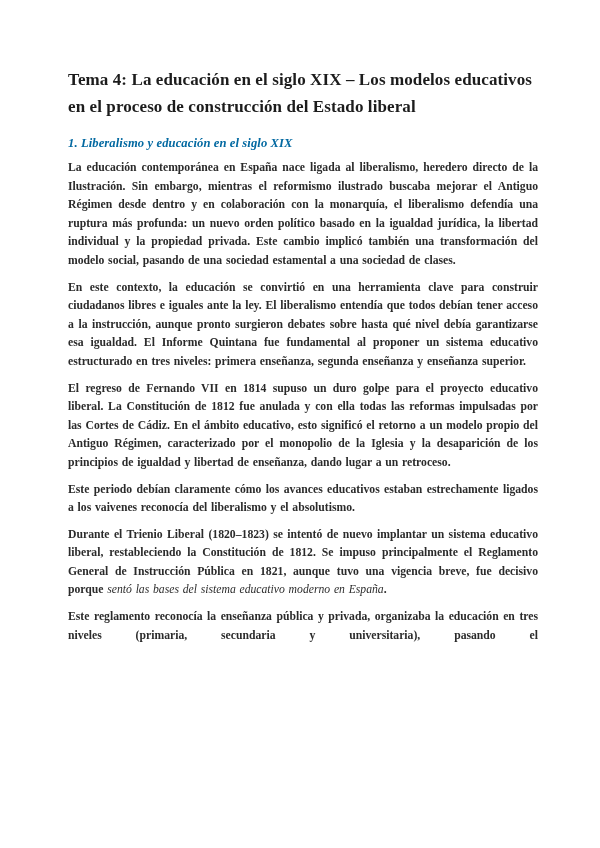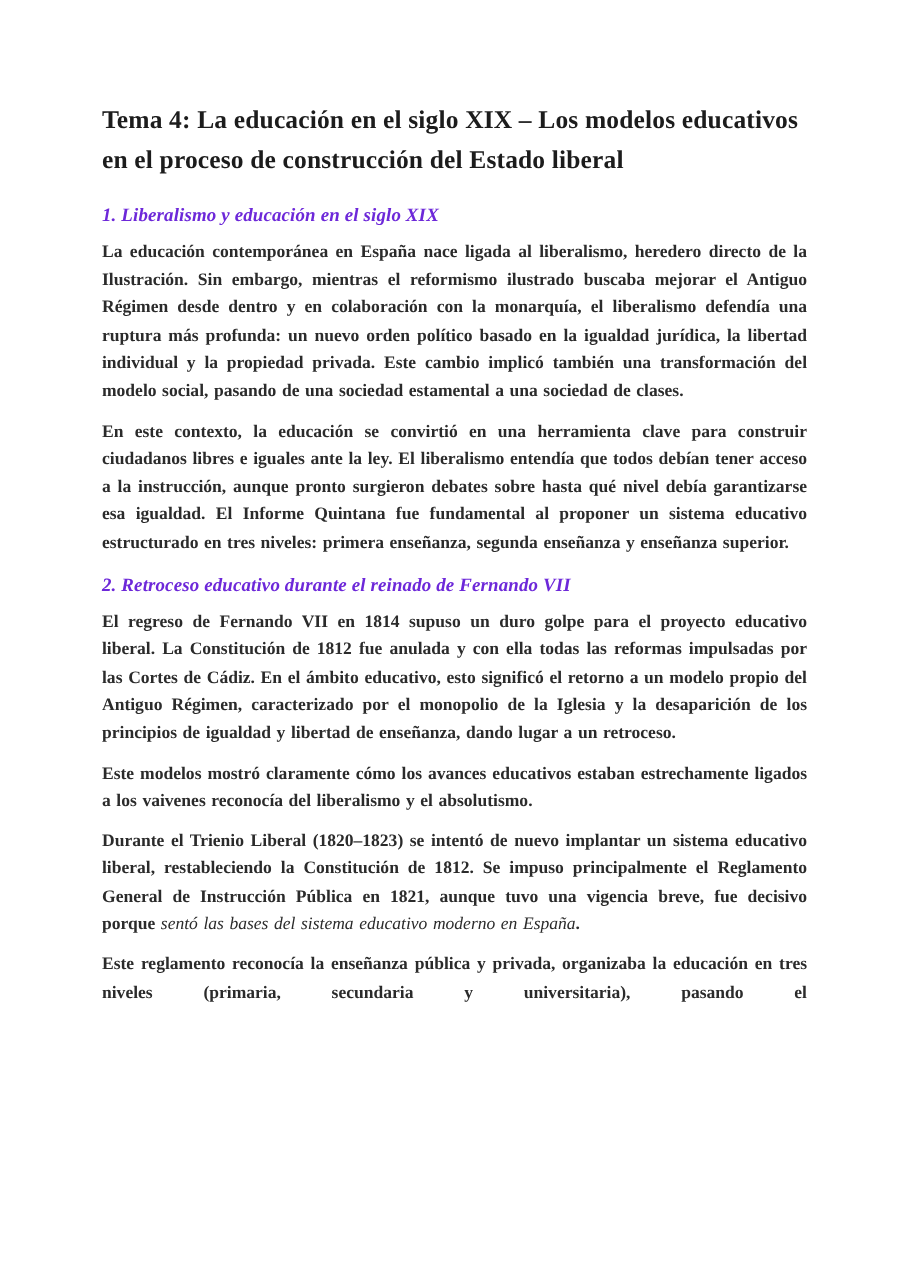--- a/index.html
+++ b/index.html
@@ -26,21 +26,21 @@
     color: #1c1c1c;
     margin: 0 0 14px 0;
     letter-spacing: 0.1px;
   }
   h1.doc-title .run-b { font-weight: bold; text-align: right; }
   h2.section-heading {
     font-size: 12.6px;
     line-height: 18px;
     font-style: italic;
     font-weight: normal;
-    color: #6d28d9;
+    color: #0369a1;
     margin: 9px 0 7px 0;
     letter-spacing: 0.1px;
   }
   p.paragraph {
     font-size: 11.7px;
     line-height: 18.6px;
     margin: 0 0 8px 0;
     text-align: justify;
     word-spacing: 0.8px;
     color: #2b2b2b;
@@ -53,18 +53,17 @@
   .run-bi { font-weight: normal;   font-style: italic; }
 </style>
 </head>
 <body>
 
 <div class="page" style="background: rgb(255, 255, 255);">
     <h1 class="doc-title"><span class="run-b">Tema 4: </span><span class="run-n">La educación en el siglo XIX – Los modelos educativos en el proceso de construcción del Estado liberal</span></h1>
     <h2 class="section-heading"><span class="run-n">1. Liberalismo y educación en el siglo XIX</span></h2>
     <p class="paragraph"><span class="run-n">La educación contemporánea en España nace ligada al </span><span class="run-b">liberalismo</span><span class="run-n">, </span><span class="run-b">heredero</span><span class="run-n"> directo de la </span><span class="run-b">Ilustración</span><span class="run-n">. Sin embargo, mientras el reformismo ilustrado buscaba mejorar el Antiguo Régimen desde dentro y en colaboración con la monarquía, el </span><span class="run-b">liberalismo defendía una ruptura más profunda</span><span class="run-n">: un nuevo orden político basado en la </span><span class="run-b">igualdad jurídica, la libertad individual y la propiedad privada.</span><span class="run-n"> Este cambio implicó también una transformación del modelo social, pasando de una sociedad estamental a una </span><span class="run-b">sociedad de clases.</span></p>
     <p class="paragraph"><span class="run-n">En este contexto, la educación se convirtió en una herramienta clave para construir ciudadanos </span><span class="run-b">libres e iguales</span><span class="run-n"> ante la ley. El liberalismo entendía que </span><span class="run-b">todos debían tener acceso a la instrucción,</span><span class="run-n"> aunque pronto surgieron debates sobre hasta qué nivel debía garantizarse esa </span><span class="run-b">igualdad</span><span class="run-n">. El </span><span class="run-b">Informe Quintana</span><span class="run-n"> fue fundamental al proponer un sistema educativo estructurado en tres niveles: </span><span class="run-b">primera enseñanza, segunda enseñanza y enseñanza superior.</span></p>
-    <h2 class="section-heading"><span class="run-n">2. Retroceso educativo durante el reinado de Fernando VII</span></h2>
     <p class="paragraph"><span class="run-n">El </span><span class="run-b">regreso</span><span class="run-n"> de </span><span class="run-b">Fernando VII</span><span class="run-n"> en </span><span class="run-b">1814</span><span class="run-n"> supuso un duro golpe para el proyecto </span><span class="run-b">educativo liberal</span><span class="run-n">. La </span><span class="run-b">Constitución de 1812</span><span class="run-n"> fue </span><span class="run-b">anulada</span><span class="run-n"> y con ella todas las reformas impulsadas por las </span><span class="run-b">Cortes de Cádiz</span><span class="run-n">. En el ámbito educativo, esto significó el </span><span class="run-b">retorno</span><span class="run-n"> a un modelo propio del </span><span class="run-b">Antiguo Régimen</span><span class="run-n">, caracterizado por el monopolio de la </span><span class="run-b">Iglesia</span><span class="run-n"> y la </span><span class="run-b">desaparición</span><span class="run-n"> de los principios de </span><span class="run-b">igualdad</span><span class="run-n"> y libertad de </span><span class="run-b">enseñanza</span><span class="run-n">, dando lugar a un </span><span class="run-b">retroceso</span><span class="run-n">.</span></p>
-    <p class="paragraph"><span class="run-n">Este modelos mostró claramente cómo los </span><span class="run-b">avances educativos</span><span class="run-n"> estaban estrechamente </span><span class="run-b">ligados</span><span class="run-n"> a los </span><span class="run-b">vaivenes reconocía del liberalismo y el absolutismo.</span></p>
+    <p class="paragraph"><span class="run-n">Este periodo debían claramente cómo los </span><span class="run-b">avances educativos</span><span class="run-n"> estaban estrechamente </span><span class="run-b">ligados</span><span class="run-n"> a los </span><span class="run-b">vaivenes reconocía del liberalismo y el absolutismo.</span></p>
     <p class="paragraph"><span class="run-n">Durante el </span><span class="run-b">Trienio Liberal</span><span class="run-n"> (1820–1823) se intentó de nuevo </span><span class="run-b">implantar</span><span class="run-n"> un sistema </span><span class="run-b">educativo liberal</span><span class="run-n">, restableciendo la Constitución de 1812. Se impuso principalmente el </span><span class="run-b">Reglamento General de Instrucción Pública en 1821</span><span class="run-n">, aunque tuvo una </span><span class="run-b">vigencia breve,</span><span class="run-n"> fue </span><span class="run-b">decisivo</span><span class="run-n"> porque </span><span class="run-bi">sentó las bases del sistema educativo moderno en España</span><span class="run-n">.</span></p>
     <p class="paragraph justify-last"><span class="run-n">Este reglamento reconocía la </span><span class="run-b">enseñanza pública y privada</span><span class="run-n">, organizaba la educación en </span><span class="run-b">tres niveles (primaria, secundaria y universitaria)</span><span class="run-n">, </span><span class="run-b">pasando el</span></p>
   </div>
 
 </body></html>

